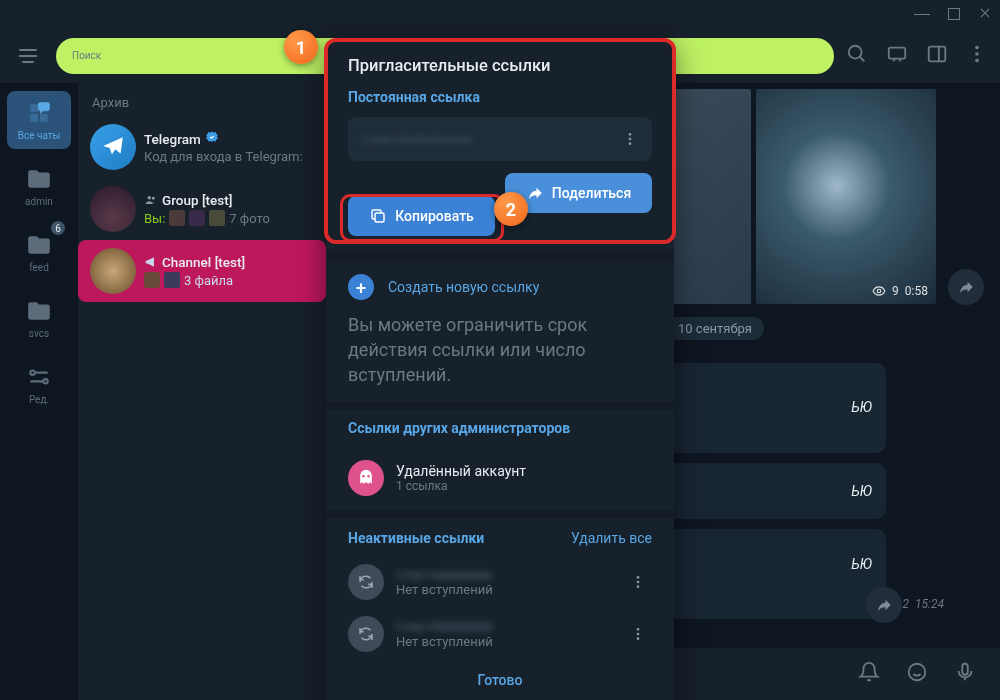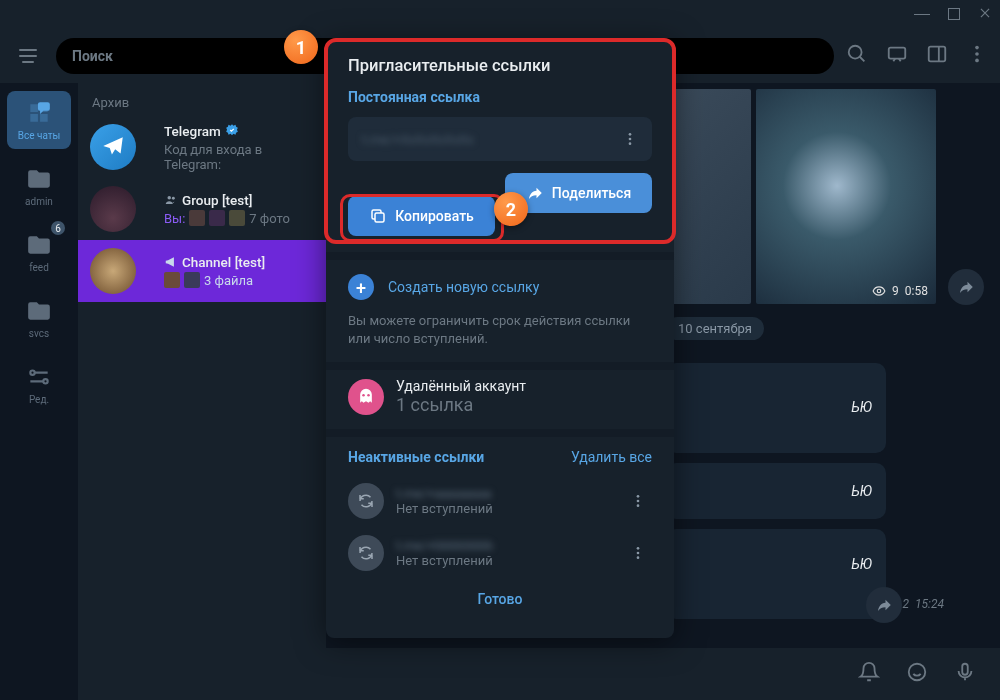--- a/index.html
+++ b/index.html
@@ -8,43 +8,43 @@
 
 .titlebar { height: 28px; background: #17212b; display: flex; justify-content: flex-end; align-items: center; padding-right: 8px; gap: 18px; }
 .titlebar-line { width: 16px; height: 1px; background: #6c7883; }
 .titlebar-square { width: 12px; height: 12px; border: 1px solid #6c7883; }
 .titlebar-x svg { width: 14px; height: 14px; }
 
 
 .header { height: 55px; background: #17212b; display: flex; align-items: center; padding: 0 12px; gap: 12px; }
 .menu-btn { width: 32px; height: 32px; display: flex; flex-direction: column; justify-content: center; align-items: center; gap: 4px; cursor: pointer; }
 .menu-btn span { width: 18px; height: 2px; background: #6c7883; border-radius: 1px; }
-.search-box { flex: 1; height: 36px; background: #000000; border-radius: 18px; display: flex; align-items: center; padding: 0 16px; color: #6c7883; font-size: 14px; font-weight: bold; }
+.search-box { flex: 1; height: 36px; background: #bef264; border-radius: 18px; display: flex; align-items: center; padding: 0 16px; color: #6c7883; font-size: 10px; }
 .header-icons { display: flex; gap: 18px; color: #6c7883; }
 .header-icon svg { width: 22px; height: 22px; }
 
 
 .leftnav { position: absolute; left: 0; top: 83px; width: 78px; height: calc(100% - 83px); background: #0e1621; display: flex; flex-direction: column; align-items: center; padding-top: 8px; gap: 8px; }
 .nav-item { width: 64px; height: 58px; display: flex; flex-direction: column; align-items: center; justify-content: center; gap: 4px; border-radius: 8px; color: #5d6b7a; cursor: pointer; }
 .nav-item.active { background: #2b5278; color: #58a6e5; }
 .nav-item svg { width: 26px; height: 26px; }
 .nav-item-label { font-size: 10px; }
 .nav-badge { position: absolute; background: #3e546a; color: #e9edf0; font-size: 10px; border-radius: 8px; padding: 0 4px; min-width: 14px; height: 14px; display: flex; align-items: center; justify-content: center; top: -2px; right: 6px; }
 .nav-item { position: relative; }
 
 
 .chatlist { position: absolute; left: 78px; top: 83px; width: 248px; height: calc(100% - 83px); background: #17212b; }
 .archive-header { padding: 12px 14px 6px; color: #6c7883; font-size: 13px; }
-.chat-item { height: 62px; display: flex; align-items: center; padding: 0 12px; gap: 28px; cursor: pointer; }
-.chat-item.active { background: #6d28d9; }
+.chat-item { height: 62px; display: flex; align-items: center; padding: 0 12px; gap: 8px; cursor: pointer; }
+.chat-item.active { background: #be185d; border-radius: 8px; }
 .chat-avatar { width: 46px; height: 46px; border-radius: 50%; flex-shrink: 0; }
 .chat-info { flex: 1; min-width: 0; }
 .chat-name { color: #e9edf0; font-size: 13.5px; font-weight: 500; display: flex; align-items: center; gap: 4px; }
 .chat-preview { color: #6c7883; font-size: 13px; display: flex; align-items: center; gap: 4px; margin-top: 2px; }
-.chat-preview .you { color: #8b5cf6; }
+.chat-preview .you { color: #84cc16; }
 .chat-item.active .chat-preview, .chat-item.active .chat-preview .you { color: #c8d9eb; }
 .thumb { width: 16px; height: 16px; border-radius: 2px; background: #4a3a3a; }
 .verified-icon svg { width: 14px; height: 14px; }
 
 
 .chatarea { position: absolute; left: 326px; top: 83px; right: 0; bottom: 0; background: #0e1621; }
 .media-tile { position: absolute; border-radius: 2px; }
 .media-tile.t1 { left: 340px; top: 6px; width: 85px; height: 215px; background: linear-gradient(135deg, #3a4a5a 0%, #2a3a4a 100%); }
 .media-tile.t2 { left: 430px; top: 6px; width: 180px; height: 215px; background: radial-gradient(circle at 45% 45%, #9fb8cc 0%, #3a5a6a 35%, #1a2a3a 100%); }
 .media-badge { position: absolute; bottom: 6px; right: 8px; color: #e0e0e0; font-size: 12px; display: flex; align-items: center; gap: 6px; }
@@ -70,26 +70,26 @@
 .dots-btn { width: 28px; height: 28px; display: flex; align-items: center; justify-content: center; color: #8a98a6; cursor: pointer; }
 .btn-row { display: flex; gap: 10px; margin-top: 12px; }
 .btn { flex: 1; height: 40px; border-radius: 8px; display: flex; align-items: center; justify-content: center; gap: 8px; color: #fff; font-size: 14px; font-weight: 500; cursor: pointer; border: none; }
 .btn.copy { background: #3b82d6; margin-top: 23px; }
 .btn.share { background: #4a8fd9; }
 .btn svg { width: 18px; height: 18px; }
 .hr { height: 8px; background: #131c26; }
 .create-row { display: flex; align-items: center; gap: 14px; padding: 14px 22px 6px; cursor: pointer; }
 .plus-circle { width: 26px; height: 26px; border-radius: 50%; background: #3b82d6; display: flex; align-items: center; justify-content: center; color: #fff; font-size: 18px; font-weight: 500; }
 .create-text { color: #58a6e5; font-size: 14px; }
-.hint-text { color: #6c7883; font-size: 13px; padding: 6px 22px 14px; line-height: 1.4; }
+.hint-text { color: #6c7883; font-size: 18px; padding: 6px 22px 14px; line-height: 1.4; }
 .admin-row { display: flex; align-items: center; gap: 12px; padding: 8px 22px 14px; }
 .admin-avatar { width: 36px; height: 36px; border-radius: 50%; background: #e0528c; display: flex; align-items: center; justify-content: center; }
 .admin-avatar svg { width: 20px; height: 20px; }
 .admin-name { color: #e9edf0; font-size: 14px; }
-.admin-sub { color: #6c7883; font-size: 18px; }
+.admin-sub { color: #6c7883; font-size: 12px; }
 .inactive-header { display: flex; justify-content: space-between; align-items: center; padding: 12px 22px 10px; }
 .delete-all { color: #58a6e5; font-size: 14px; cursor: pointer; }
 .inactive-row { display: flex; align-items: center; gap: 12px; padding: 8px 22px; }
 .inactive-circle { width: 36px; height: 36px; border-radius: 50%; background: #3e4a58; display: flex; align-items: center; justify-content: center; color: #9aa6b2; }
 .inactive-circle svg { width: 18px; height: 18px; }
 .inactive-info { flex: 1; }
 .inactive-link { color: #5a6a7a; filter: blur(3px); font-size: 13px; }
 .inactive-sub { color: #6c7883; font-size: 13px; }
 .dialog-footer { display: flex; justify-content: center; padding: 12px 22px 31px; }
 .done-btn { color: #58a6e5; font-size: 14px; font-weight: 500; cursor: pointer; }
@@ -321,20 +321,23 @@
       </button>
     </div>
   </div>
   <div class="hr"></div>
   <div class="create-row">
     <div class="plus-circle">+</div>
     <div class="create-text">Создать новую ссылку</div>
   </div>
   <div class="hint-text">Вы можете ограничить срок действия ссылки или число вступлений.</div>
   <div class="hr"></div>
+  <div class="dialog-section" style="padding-bottom:4px">
+    <div class="section-label">Ссылки других администраторов</div>
+  </div>
   <div class="admin-row">
     <div class="admin-avatar">
         <svg viewBox="0 0 24 24" fill="#fff">
           <path d="M12 2a7 7 0 00-7 7v10l2-2 2 2 3-2 3 2 2-2 2 2V9a7 7 0 00-7-7z"></path>
           <circle cx="9" cy="10" r="1.5" fill="#e0528c"></circle>
           <circle cx="15" cy="10" r="1.5" fill="#e0528c"></circle>
         </svg>
       </div>
     <div>
       <div class="admin-name">Удалённый аккаунт</div>

